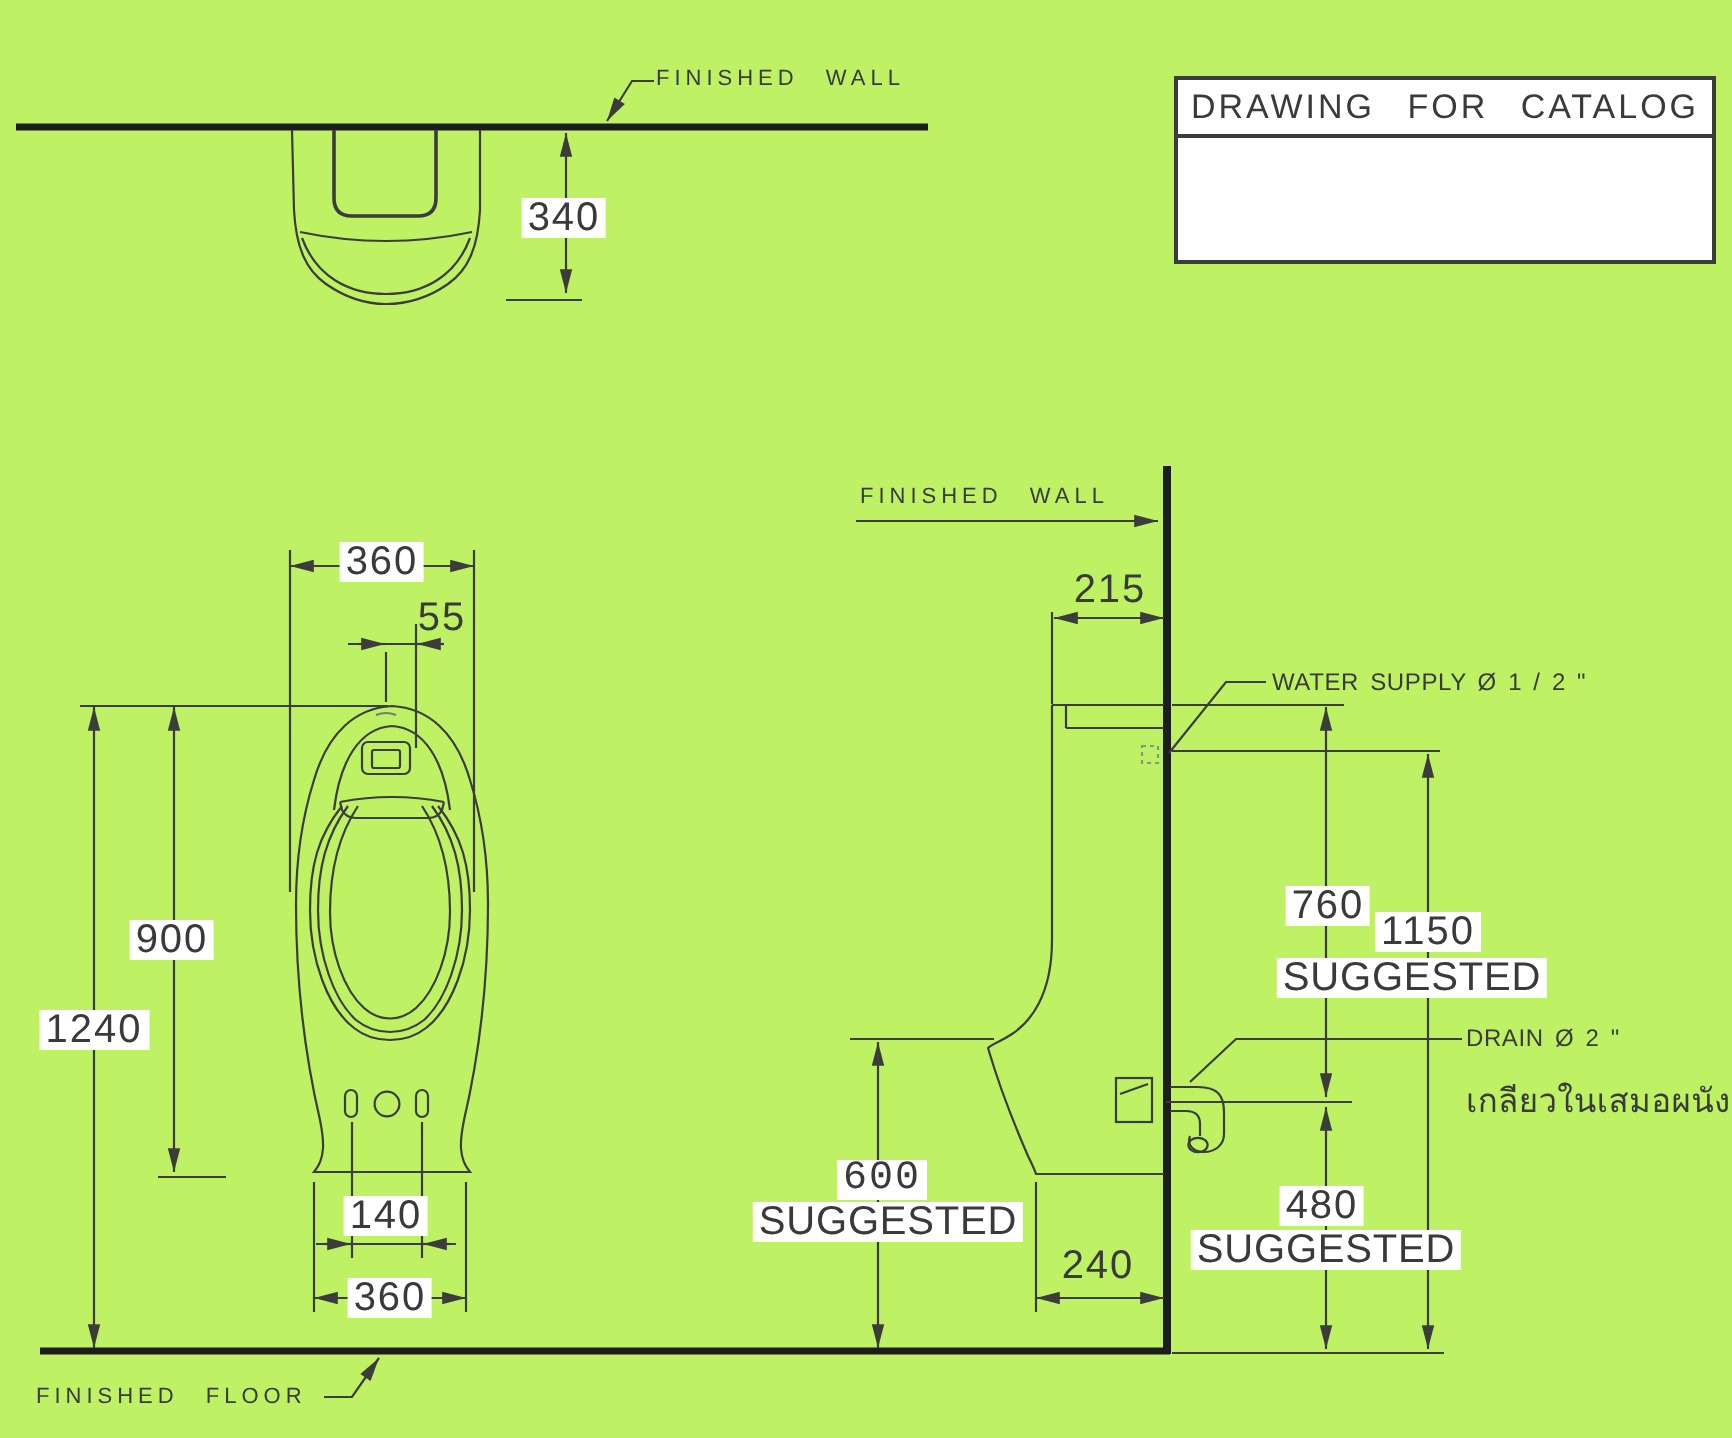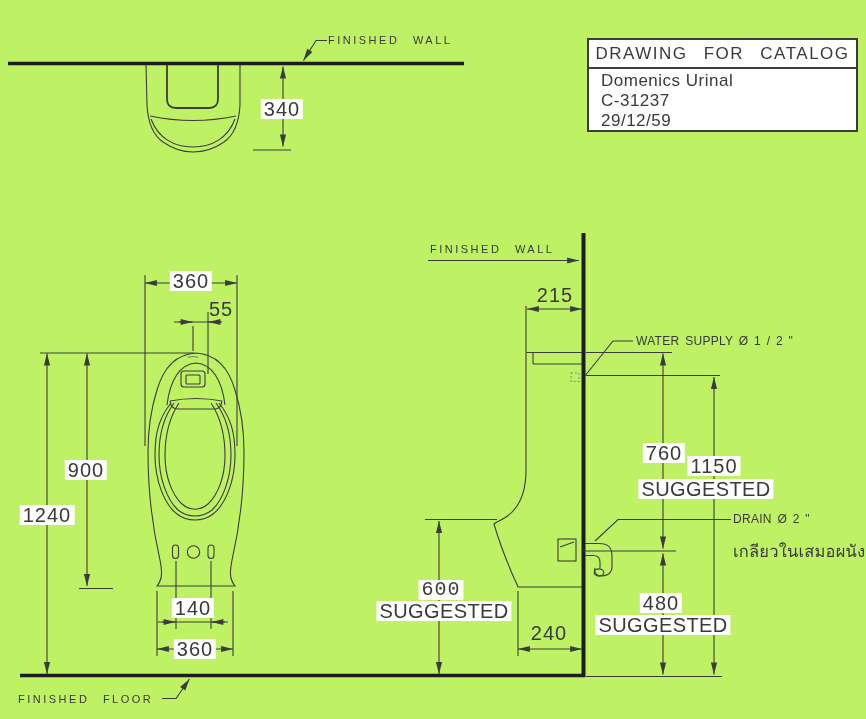--- a/index.html
+++ b/index.html
@@ -142,25 +142,20 @@
 
     <line x1="439" y1="521" x2="439" y2="674" marker-start="url(#arr)" marker-end="url(#arr)"></line>
 
     <line x1="518" y1="649" x2="582" y2="649" marker-start="url(#arr)" marker-end="url(#arr)"></line>
   </g>
 </svg>
 
   <div class="tbl">
     <div class="tbl-title">DRAWING FOR CATALOG</div>
     <div class="tbl-body">
-      <div class="tbl-col-v">
-        <div>Domenics Urinal</div>
-        <div>C-31237</div>
-        <div>29/12/59</div>
-      </div>
     </div>
   </div>
 
   <span class="lbl cap left" style="left:328px;top:40px;">FINISHED WALL</span>
   <span class="lbl dim bg" style="left:282px;top:109px;">340</span>
 
   <span class="lbl dim bg" style="left:191px;top:281px;">360</span>
   <span class="lbl dim" style="left:221px;top:309px;">55</span>
   <span class="lbl dim bg" style="left:86px;top:470px;">900</span>
   <span class="lbl dim bg" style="left:47px;top:515px;text-align:center;">1240</span>

